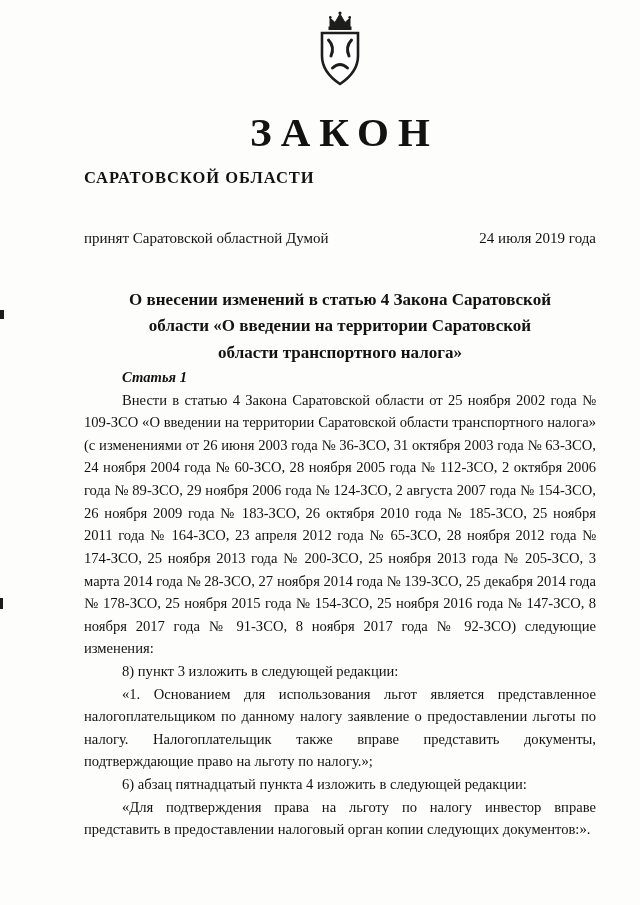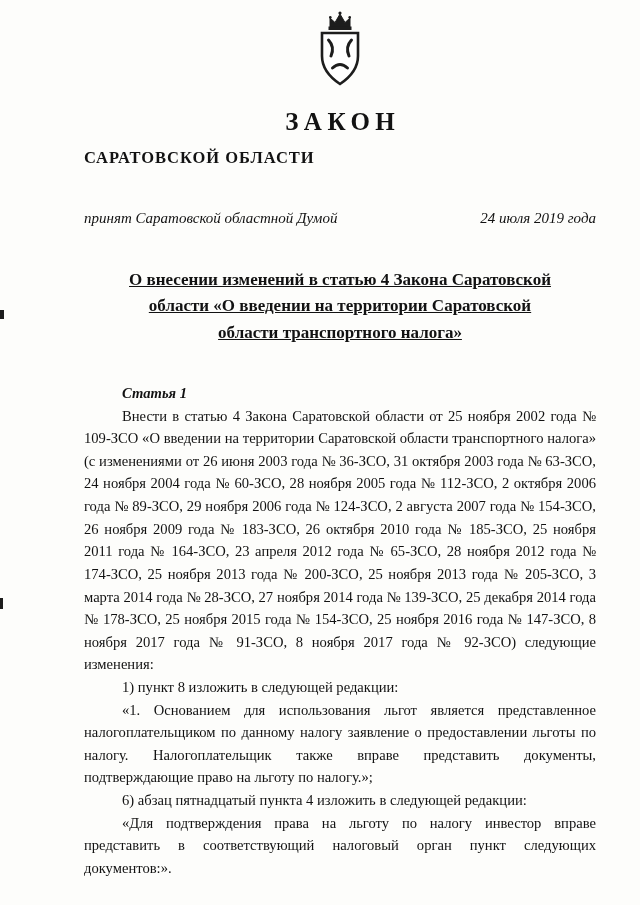--- a/index.html
+++ b/index.html
@@ -17,51 +17,48 @@
     padding: 10px 44px 40px 84px; 
   }
   .emblem-wrap {
     text-align: center;
     margin: 0 0 14px 0;
   }
   .emblem-wrap svg { display: inline-block; }
   .doc-title {
     margin: 16px 0 12px 0;
     text-align: center;
-    font-size: 25px;
+    font-size: 41px;
     font-weight: bold;
     letter-spacing: 0.22em;
     text-indent: 0.22em; 
   }
   .doc-subtitle {
     margin: 8px 0 0 0;
     font-size: 16.5px;
     font-weight: bold;
     letter-spacing: 0.06em;
   }
   .adoption-row {
     margin-top: 42px;
     display: flex;
     justify-content: space-between;
     align-items: baseline;
-    font-style: italic;
     font-size: 15px;
   }
   .adoption-row .left { padding-left: 0; }
   .act-title {
     margin: 40px auto 0 auto;
     max-width: 432px;
     text-align: center;
     font-weight: bold;
     font-size: 17px;
     line-height: 1.55;
-    text-decoration: underline;
   }
   .body-text {
-    margin-top: 36px;
     font-size: 14.6px;
     line-height: 1.55;
   }
   .article-heading {
     font-weight: bold;
     font-style: italic;
     text-indent: 38px;
     margin: 0;
   }
   .body-text p {
@@ -109,22 +106,22 @@
   <div class="adoption-row">
     <span class="left">принят Саратовской областной Думой</span>
     <span class="right">24 июля 2019 года</span>
   </div>
 
   <div class="act-title">О внесении изменений в статью 4 Закона Саратовской области «О введении на территории Саратовской области транспортного налога»</div>
 
   <div class="body-text">
     <p class="article-heading">Статья 1</p>
     <p>Внести в статью 4 Закона Саратовской области от 25 ноября 2002 года № 109-ЗСО «О введении на территории Саратовской области транспортного налога» (с изменениями от 26 июня 2003 года № 36-ЗСО, 31 октября 2003 года № 63-ЗСО, 24 ноября 2004 года № 60-ЗСО, 28 ноября 2005 года № 112-ЗСО, 2 октября 2006 года № 89-ЗСО, 29 ноября 2006 года № 124-ЗСО, 2 августа 2007 года № 154-ЗСО, 26 ноября 2009 года № 183-ЗСО, 26 октября 2010 года № 185-ЗСО, 25 ноября 2011 года № 164-ЗСО, 23 апреля 2012 года № 65-ЗСО, 28 ноября 2012 года № 174-ЗСО, 25 ноября 2013 года № 200-ЗСО, 25 ноября 2013 года № 205-ЗСО, 3 марта 2014 года № 28-ЗСО, 27 ноября 2014 года № 139-ЗСО, 25 декабря 2014 года № 178-ЗСО, 25 ноября 2015 года № 154-ЗСО, 25 ноября 2016 года № 147-ЗСО, 8 ноября 2017 года № 91-ЗСО, 8 ноября 2017 года № 92-ЗСО) следующие изменения:</p>
-    <p>1) пункт 8 изложить в следующей редакции:</p>
+    <p>8) пункт 3 изложить в следующей редакции:</p>
     <p>«1. Основанием для использования льгот является представленное налогоплательщиком по данному налогу заявление о предоставлении льготы по налогу. Налогоплательщик также вправе представить документы, подтверждающие право на льготу по налогу.»;</p>
     <p>6) абзац пятнадцатый пункта 4 изложить в следующей редакции:</p>
-    <p>«Для подтверждения права на льготу по налогу инвестор вправе представить в соответствующий налоговый орган пункт следующих документов:».</p>
+    <p>«Для подтверждения права на льготу по налогу инвестор вправе представить в предоставлении налоговый орган копии следующих документов:».</p>
   </div>
 
 </div>
 
 <div class="artifact a1"></div>
 <div class="artifact a2"></div>
 
 </body></html>

